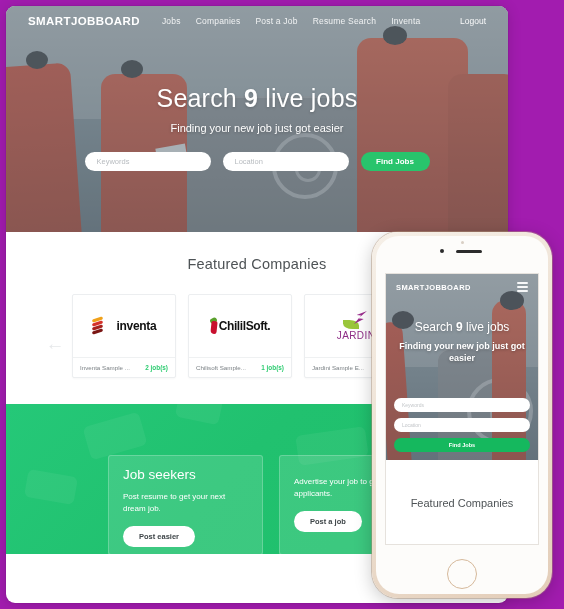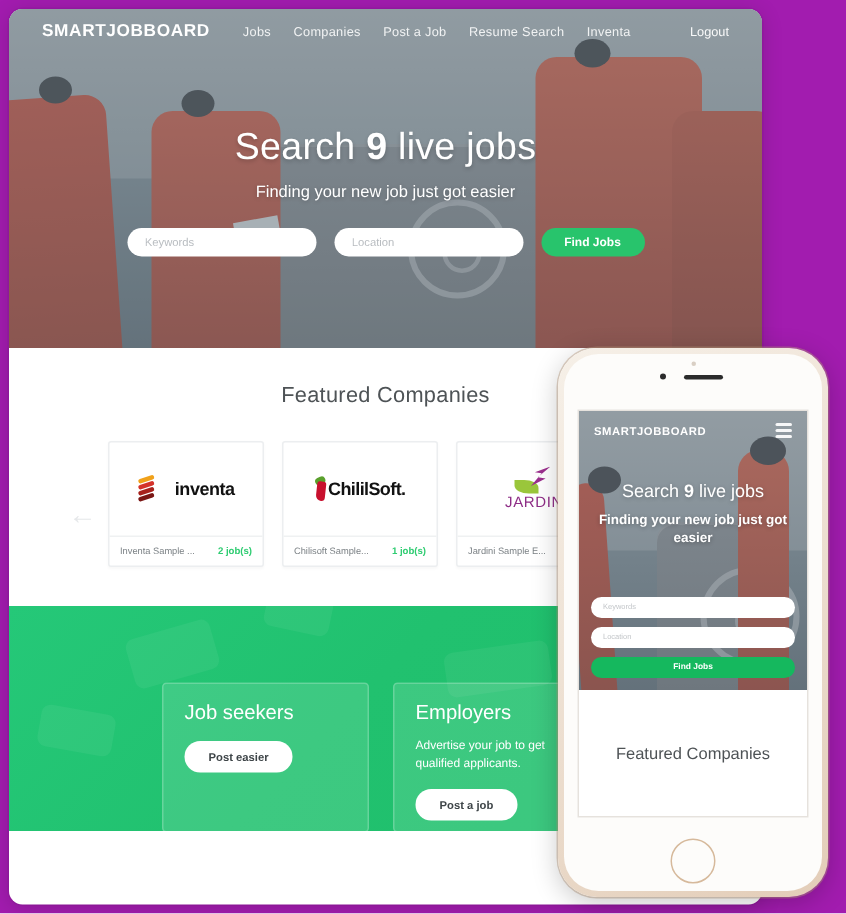--- a/index.html
+++ b/index.html
@@ -177,21 +177,21 @@
   .gb-tex { position:absolute; border-radius:6px; background:rgba(255,255,255,.055); }
   .gb-t1 { left:16%; top:10%;  width:58px; height:34px; transform:rotate(-16deg); }
   .gb-t2 { left:34%; top:-6%;  width:44px; height:26px; transform:rotate(12deg); }
   .gb-t3 { left:58%; top:18%;  width:70px; height:30px; transform:rotate(-8deg); }
   .gb-t4 { left:4%;  top:46%;  width:50px; height:28px; transform:rotate(10deg); }
   .ctarow {
     position:absolute; left:0; right:0; top:51px;
     display:flex; gap:16px; padding-left:102px;
   }
   .ctacard {
-    width: 138px; height: 100px;
+    width: 155px; height: 100px;
     background: rgba(255,255,255,0.13);
     border: 1px solid rgba(255,255,255,0.22);
     border-radius: 3px;
     padding: 11px 14px;
   }
   .cta-h { color:#ffffff; font-size:13.5px; font-weight:300; }
   .cta-p { margin-top:9px; color:#ffffff; font-size:8px; line-height:1.45; font-weight:400; }
   .cta-btn {
     margin-top:12px; display:inline-block;
     background:#ffffff; color:#3e4548; font-size:7.5px; font-weight:bold;
@@ -370,24 +370,24 @@
 
     <div class="greenband">
       <div class="gb-tex gb-t1"></div>
       <div class="gb-tex gb-t2"></div>
       <div class="gb-tex gb-t3"></div>
       <div class="gb-tex gb-t4"></div>
 
       <div class="ctarow">
         <div class="ctacard">
           <div class="cta-h">Job seekers</div>
+          <div class="cta-p">Post resume to get your next dream job.</div>
           <button class="cta-btn">Post easier</button>
         </div>
         <div class="ctacard">
-          <div class="cta-h">Employers</div>
           <div class="cta-p">Advertise your job to get qualified applicants.</div>
           <button class="cta-btn">Post a job</button>
         </div>
       </div>
     </div>
 
   </div>
 
   <div class="phone">
     <div class="phone-face"></div>

